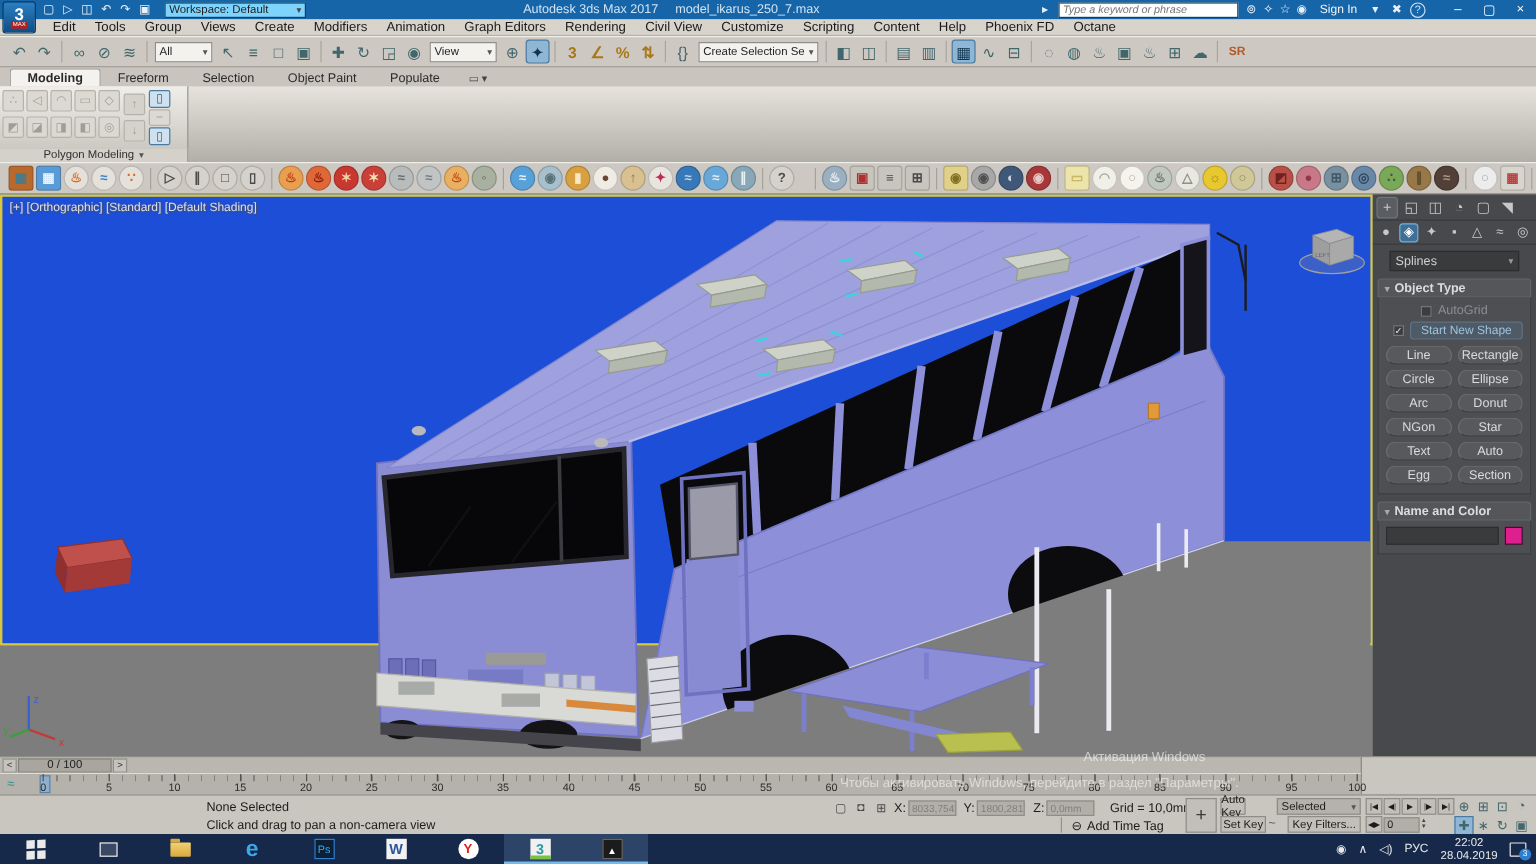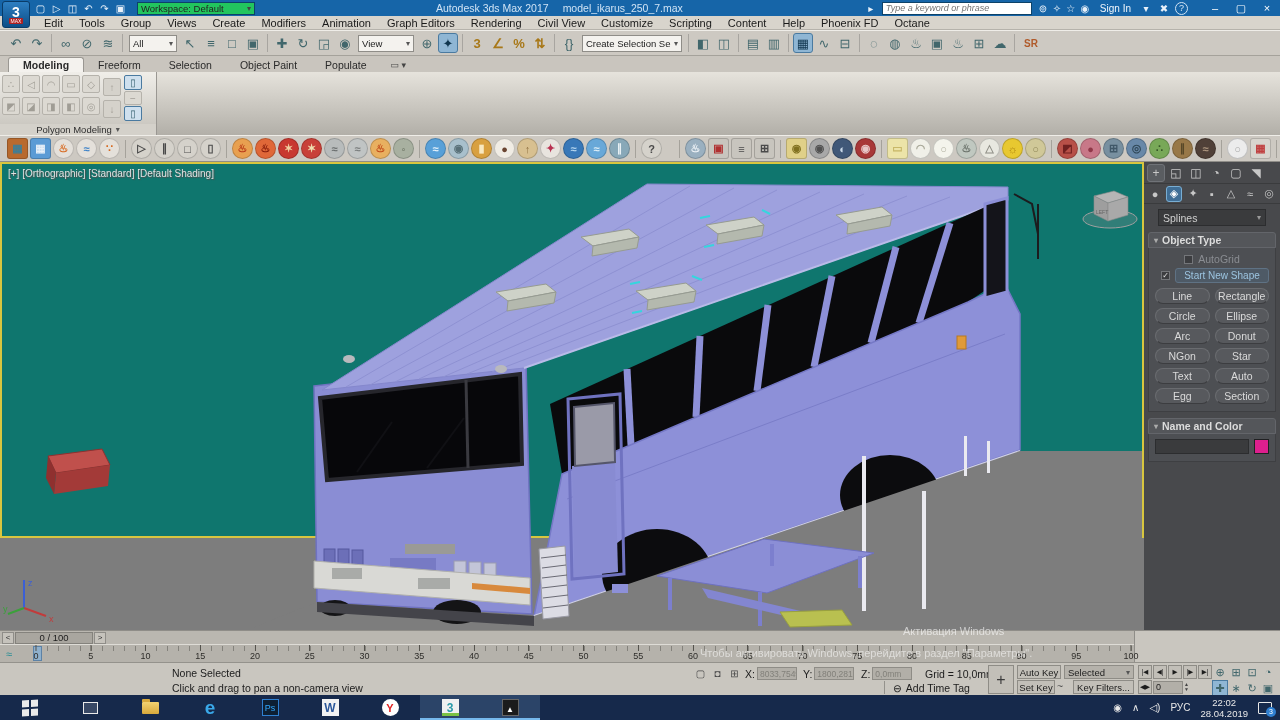--- a/index.html
+++ b/index.html
@@ -5,21 +5,21 @@
 *{margin:0;padding:0;box-sizing:border-box}
 body{font-family:"Liberation Sans",sans-serif}
 .app{position:relative;width:1280px;height:720px;overflow:hidden;background:#7d7d7d;font-size:11px}
 
 .titlebar{position:absolute;left:0;top:0;width:1280px;height:16px;background:#1665a8;display:flex;align-items:center;color:#d5e6f5;font-size:10px;padding-left:34px;gap:4px}
 .logo{position:absolute;left:2px;top:1px;width:28px;height:27px;background:linear-gradient(#2d7fc2,#0d4e86);border:1px solid #0a3c68;border-radius:3px;z-index:20;display:flex;flex-direction:column;align-items:center;justify-content:center;color:#fff}
 .logo b{font-size:14px;line-height:12px}
 .logo i{font-style:normal;font-size:5px;background:#b02020;padding:0 2px;border-radius:1px}
 .qat{display:flex;gap:3px;align-items:center}
 .qat-i{width:13px;height:13px;display:flex;align-items:center;justify-content:center;color:#e8f1fa;font-size:10px}
-.workspace{width:118px;height:13px;background:#22c55e;border:1px solid #0d4268;color:#222;display:flex;align-items:center;justify-content:space-between;padding:0 3px;font-size:9.5px;margin-left:6px}
+.workspace{width:118px;height:13px;background:#7dd3fc;border:1px solid #0d4268;color:#222;display:flex;align-items:center;justify-content:space-between;padding:0 3px;font-size:9.5px;margin-left:6px}
 .workspace .caret{color:#444;font-size:8px}
 .title-text{margin-left:auto;margin-right:auto;display:flex;gap:14px;white-space:nowrap;color:#cfe3f5;font-size:10.5px}
 .search-wrap{display:flex;align-items:center;gap:4px}
 .search-box{width:150px;height:13px;background:#fff;border:1px solid #0d4268;font-size:9px;font-style:italic;color:#666;padding:0 3px;font-family:"Liberation Sans",sans-serif}
 .tb-ricon{width:14px;height:14px;display:flex;align-items:center;justify-content:center;font-size:10px;color:#e8f1fa}
 .signin{margin:0 4px;font-size:10px;color:#f0f6fc}
 .helpq{width:13px;height:13px;border:1px solid #cfe3f5;border-radius:50%;display:flex;align-items:center;justify-content:center;font-size:9px}
 .win-controls{display:flex;margin-left:10px}
 .win-btn{width:26px;height:16px;display:flex;align-items:center;justify-content:center;color:#fff;font-size:11px}
 
@@ -50,21 +50,21 @@
 .rb-tog .rb-btn.on{border:1px solid #4a7aa0;background:#cfe0ee;color:#35606f}
 .pm-strip{position:absolute;left:0;top:52px;width:157px;height:11px;background:#d4d1ca;border-right:1px solid #9a9792;display:flex;align-items:center;justify-content:center;gap:4px;font-size:9.5px;color:#2f2f2f}
 .pm-strip .caret{font-size:8px;color:#555}
 
 .phxbar{position:absolute;left:0;top:135px;width:1280px;height:27px;background:#cdc9c2;border-top:1px solid #efede8;border-bottom:1px solid #8f8d88;display:flex;align-items:center;padding-left:7px;gap:2px}
 .phx-i{width:21px;height:21px;border-radius:50%;display:flex;align-items:center;justify-content:center;font-size:11px;font-weight:bold;flex:none;border:1px solid rgba(0,0,0,.18)}
 .phx-i.sq{border-radius:3px}
 .phx-sep{width:1px;height:18px;background:#a5a29b;margin:0 3px;flex:none}
 .phx-big{width:10px;flex:none}
 
-.viewport{position:absolute;left:0;top:162px;width:1144px;height:376px;background:#0f766e;border:2px solid #d8c63f}
+.viewport{position:absolute;left:0;top:162px;width:1144px;height:376px;background:#1d4ed8;border:2px solid #d8c63f}
 .vp-label{position:absolute;left:6px;top:4px;font-size:10px;color:#e0e0e0;text-shadow:1px 1px 1px #4f4f4f;z-index:5}
 .watermark1{position:absolute;left:903px;top:625px;font-size:11px;color:rgba(255,255,255,.6);z-index:30}
 .watermark2{position:absolute;left:700px;top:647px;font-size:11px;color:rgba(255,255,255,.55);z-index:30;white-space:nowrap}
 
 .cmd{position:absolute;right:0;top:162px;width:136px;height:468px;background:#48494c;color:#d6d6d6}
 .cmd-tabs{display:flex;height:22px;align-items:center;padding:0 3px;gap:2px;border-bottom:1px solid #3a3b3d}
 .cmd-tab{width:18px;height:18px;display:flex;align-items:center;justify-content:center;color:#c8c8c8;font-size:12px}
 .cmd-tab.active{background:#5a5d61;border:1px solid #707378;border-radius:3px}
 .cmd-cats{display:flex;height:20px;align-items:center;padding:0 3px;gap:3px;border-bottom:1px solid #3a3b3d}
 .cmd-cat{width:16px;height:16px;display:flex;align-items:center;justify-content:center;color:#c8c8c8;font-size:11px}
@@ -104,21 +104,21 @@
 .prompt{position:absolute;left:172px;top:19px}
 .sb-icons{position:absolute;left:694px;top:4px;display:flex;gap:4px}
 .sb-ic{width:13px;height:13px;display:flex;align-items:center;justify-content:center;color:#4a4a4a;font-size:10px}
 .coord{position:absolute;top:4px;display:flex;align-items:center;gap:2px}
 .coord-f{width:40px;height:13px;background:#b2afa8;border:1px solid #8e8c86;color:#82807a;font-size:8.5px;display:flex;align-items:center;padding:0 2px;overflow:hidden;white-space:nowrap}
 .grid-label{position:absolute;left:925px;top:5px}
 .sb-vsep{position:absolute;left:884px;top:18px;width:1px;height:13px;background:#94928c}
 .add-tag{position:absolute;left:893px;top:19px;display:flex;gap:4px;align-items:center}
 .kbd-btn{position:absolute;left:988px;top:2px;width:26px;height:29px;background:#c2bfb8;border:1px solid #8e8c86;display:flex;align-items:center;justify-content:center;font-size:16px;color:#3a3a3a}
 .sbtn{background:#c2bfb8;border:1px solid #8e8c86;display:flex;align-items:center;justify-content:center;font-size:9.5px;color:#1c1c1c}
-.autokey{position:absolute;left:1017px;top:2px;width:44px;height:14px}
+.autokey{position:absolute;left:1017px;top:2px;width:21px;height:14px}
 .setkey{position:absolute;left:1017px;top:17px;width:38px;height:14px}
 .selkey-ic{position:absolute;left:1057px;top:17px;width:14px;height:14px;color:#555}
 .sel-dd{position:absolute;left:1064px;top:2px;width:70px;height:14px;background:#b5b2ab;border:1px solid #8e8c86;display:flex;justify-content:space-between;align-items:center;padding:0 3px;font-size:9.5px}
 .keyfilters{position:absolute;left:1073px;top:17px;width:61px;height:14px}
 .transport{position:absolute;left:1138px;top:2px;display:flex;gap:1px}
 .tr-btn{width:14px;height:14px;font-size:6.5px}
 .frame-ctrl{position:absolute;left:1138px;top:17px;display:flex;gap:1px;align-items:center}
 .fr-field{width:30px;height:13px;background:#b2afa8;border:1px solid #8e8c86;font-size:9px;display:flex;align-items:center;padding:0 2px}
 .spin{display:flex;flex-direction:column;font-size:5px;color:#444;line-height:5px}
 .nav-cluster{position:absolute;left:1212px;top:1px;display:grid;grid-template-columns:repeat(4,16px);grid-auto-rows:16px}

